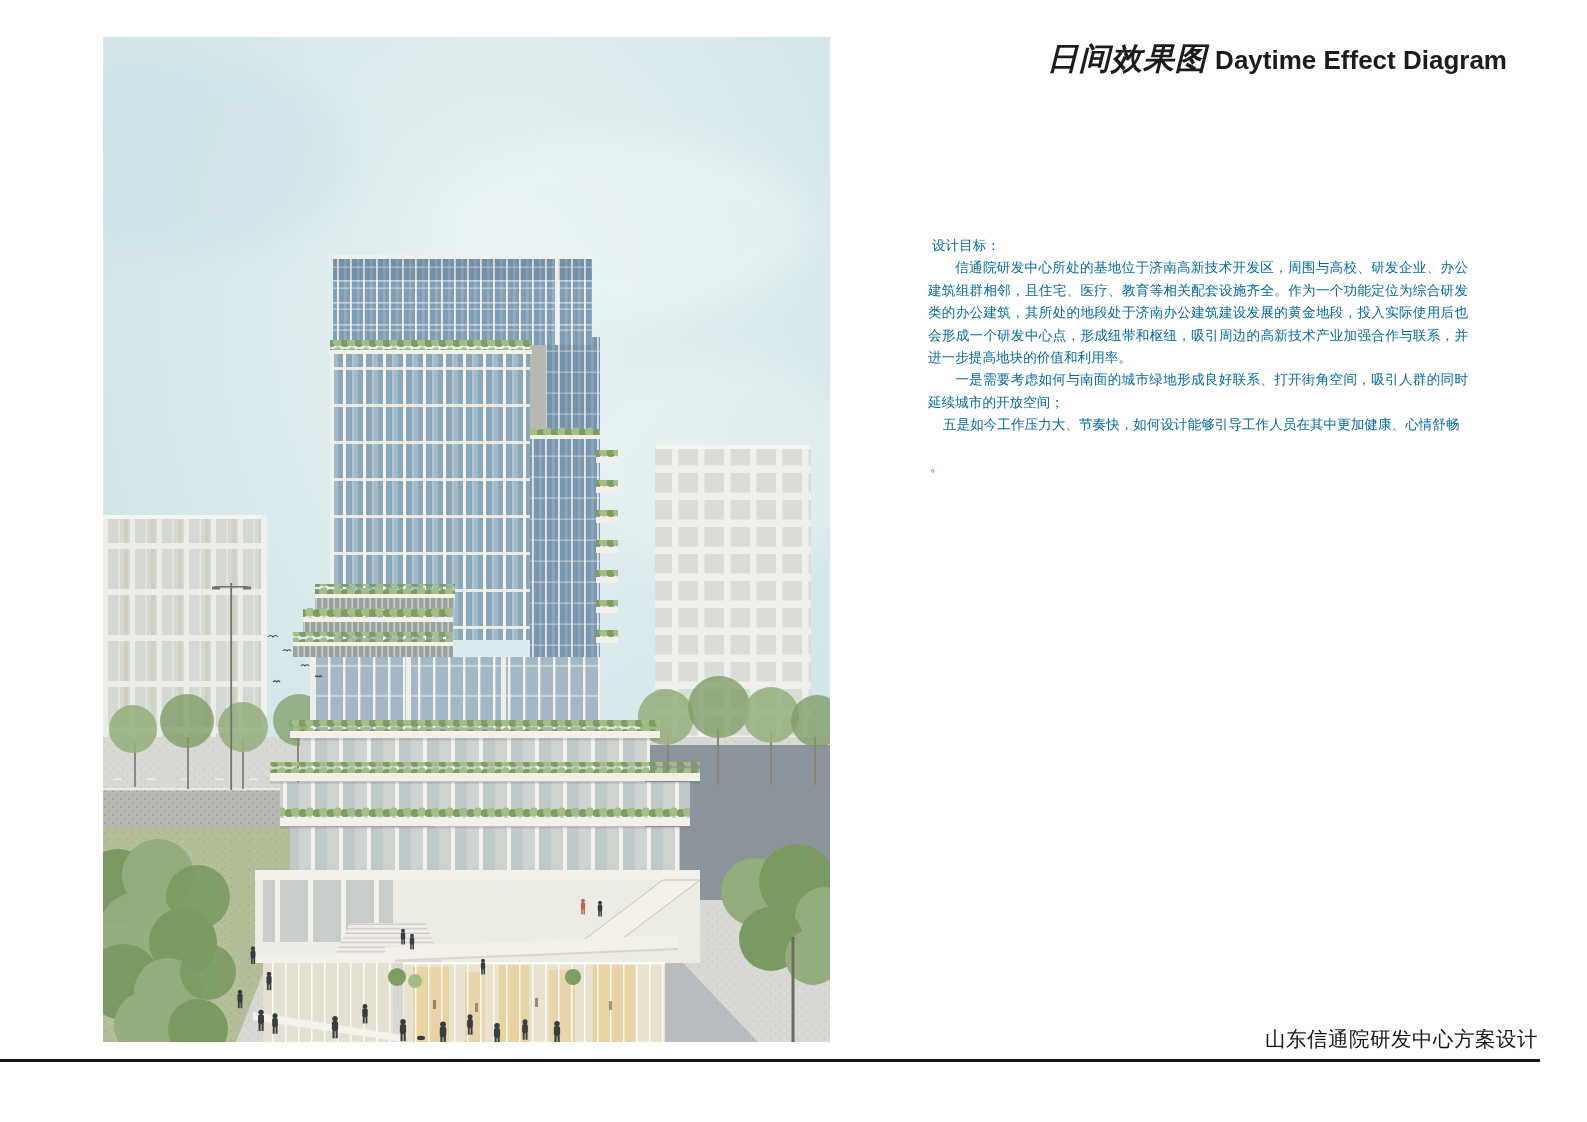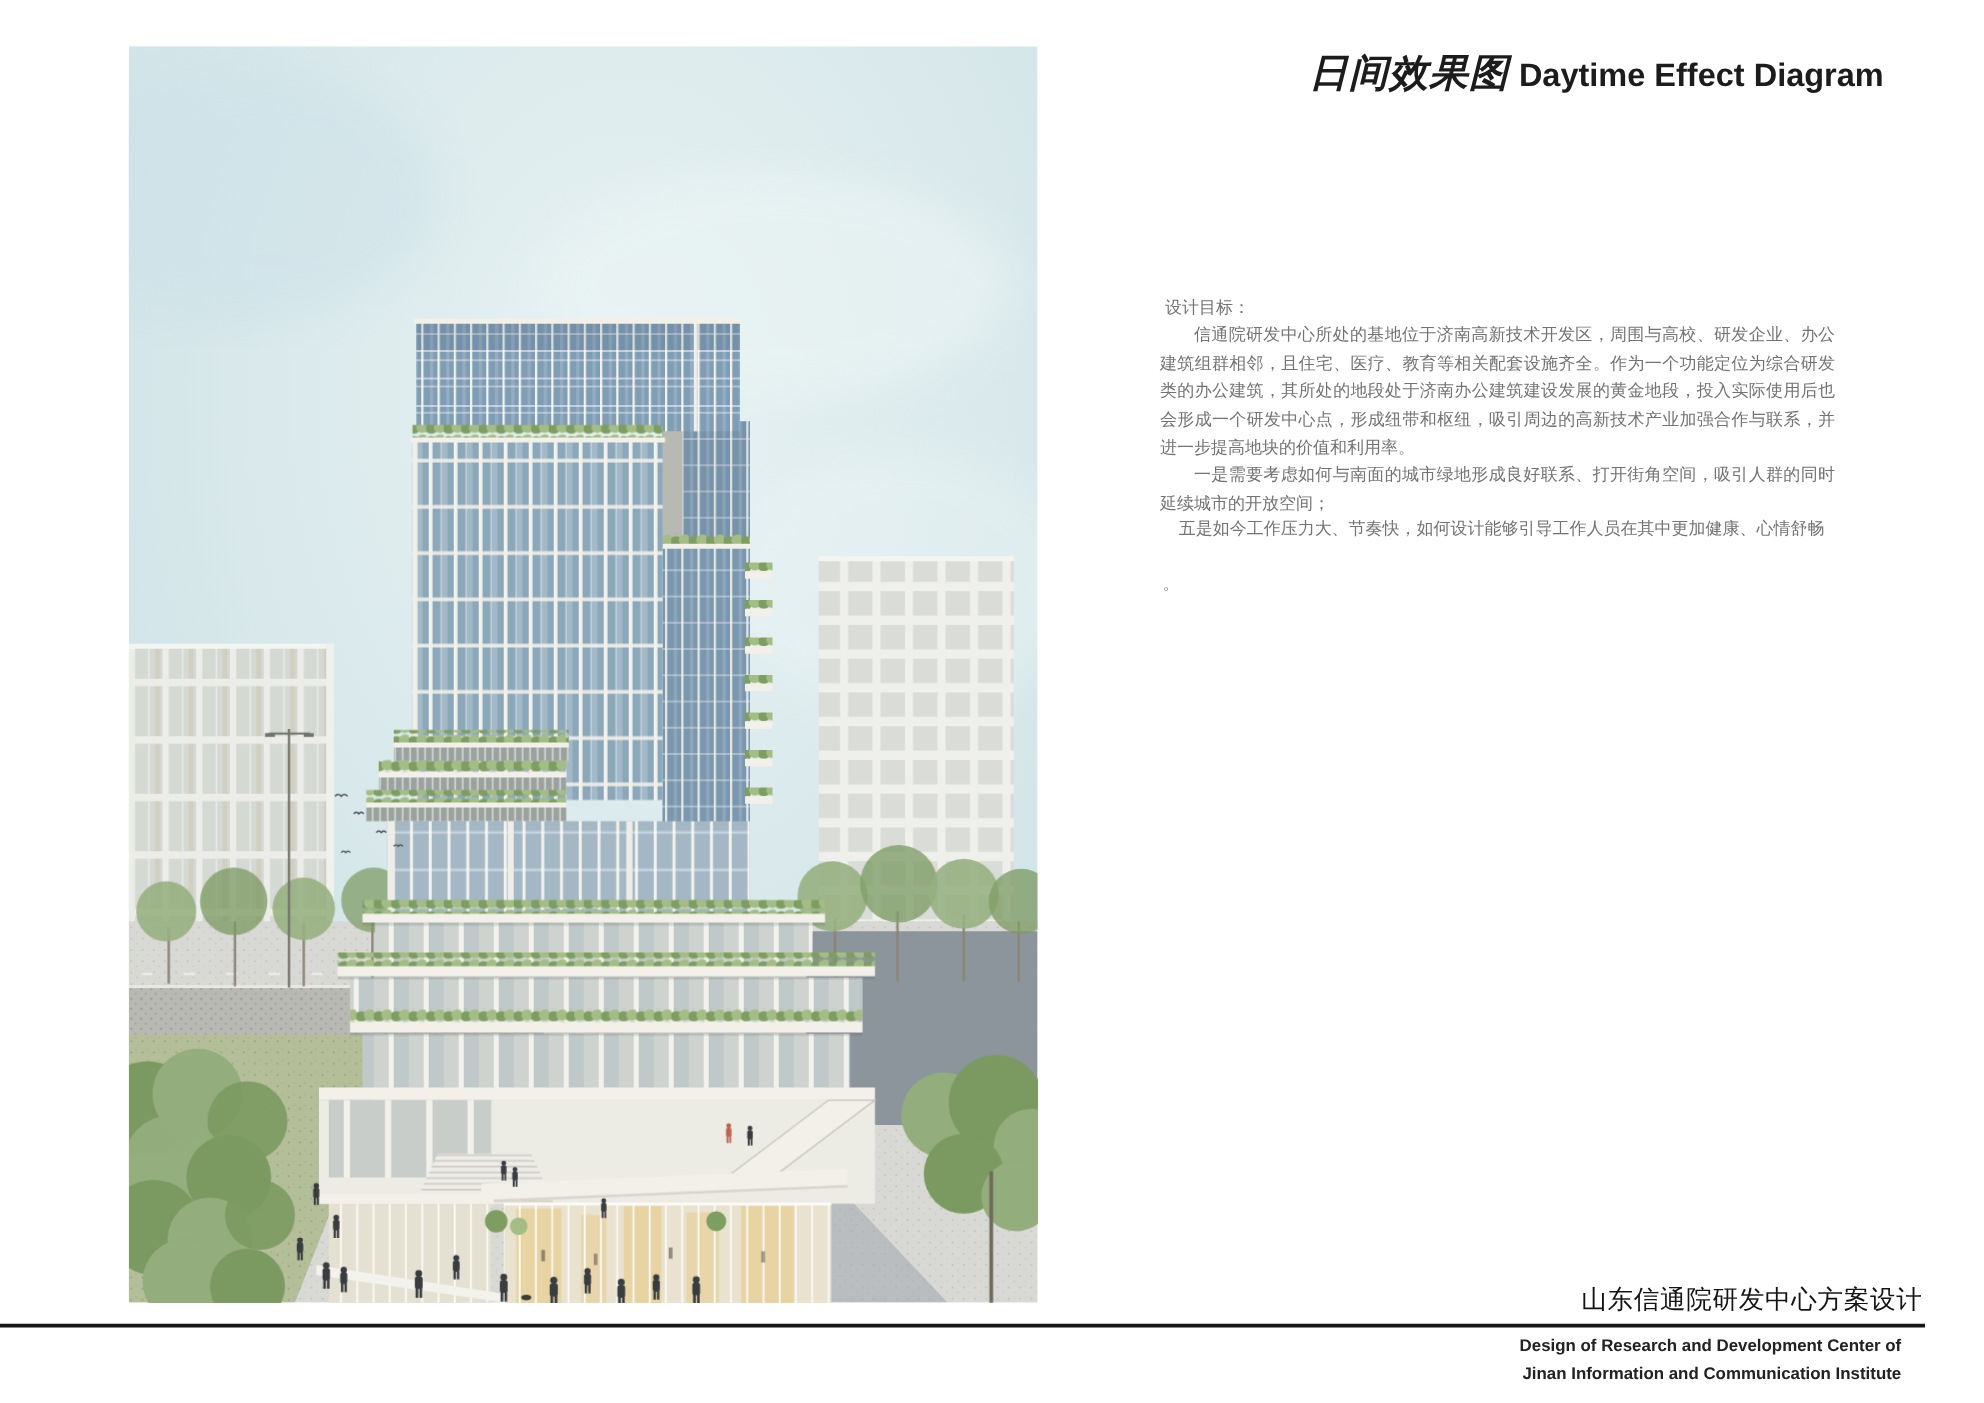--- a/index.html
+++ b/index.html
@@ -4,24 +4,24 @@
 <style>
   html,body{margin:0;padding:0;background:#ffffff;}
   .page{position:relative;width:1587px;height:1122px;background:#fff;overflow:hidden;
         font-family:"Liberation Sans","DejaVu Sans",sans-serif;color:var(--ink,#1c1c1c);}
   .render{position:absolute;left:103px;top:37px;width:727px;height:1005px;}
   .render svg{display:block;width:727px;height:1005px;}
   .title{position:absolute;top:38px;right:80px;white-space:nowrap;color:#1c1c1c;}
   .title .zh{font-size:31px;font-weight:700;letter-spacing:1px;font-style:italic;}
   .title .en{font-size:26px;font-weight:700;margin-left:8px;}
   .body-text{position:absolute;left:928px;top:235px;width:540px;
-             font-size:13.6px;line-height:22.4px;text-align:justify;color:#737373;}
+             font-size:13.6px;line-height:22.4px;text-align:justify;color:#0369a1;}
   .body-text p{margin:0;text-indent:2em;}
   .body-text p.heading{text-indent:0;padding-left:4px;}
-  .body-text p.less-indent{text-indent:1.1em;font-family:Liberation Mono, monospace;}
+  .body-text p.less-indent{text-indent:1.1em;}
   .body-text p.period-line{text-indent:2px;margin-top:19px;}
   .footer-zh{position:absolute;top:1025px;right:49px;font-size:20.5px;font-weight:400;color:#141414;letter-spacing:.5px;}
   .rule{position:absolute;top:1059px;left:0;width:1540px;height:3px;background:#161616;}
   .footer-en{position:absolute;top:1066px;right:66px;font-size:13.5px;font-weight:600;
              line-height:21.5px;color:#222;text-align:right;}
 </style>
 </head>
 <body>
 
 <div class="page">
@@ -353,18 +353,14 @@
   <div class="body-text">
     <p class="heading">设计目标：</p>
     <p>信通院研发中心所处的基地位于济南高新技术开发区，周围与高校、研发企业、办公建筑组群相邻，且住宅、医疗、教育等相关配套设施齐全。作为一个功能定位为综合研发类的办公建筑，其所处的地段处于济南办公建筑建设发展的黄金地段，投入实际使用后也会形成一个研发中心点，形成纽带和枢纽，吸引周边的高新技术产业加强合作与联系，并进一步提高地块的价值和利用率。</p>
     <p>一是需要考虑如何与南面的城市绿地形成良好联系、打开街角空间，吸引人群的同时延续城市的开放空间；</p>
     <p class="less-indent">五是如今工作压力大、节奏快，如何设计能够引导工作人员在其中更加健康、心情舒畅</p>
     <p class="period-line">。</p>
   </div>
 
   <div class="footer-zh">山东信通院研发中心方案设计</div>
   <div class="rule"></div>
-  <div class="footer-en">
-    <div>Design of Research and Development Center of</div>
-    <div>Jinan Information and Communication Institute</div>
-  </div>
 
 </div>
 
 </body></html>

